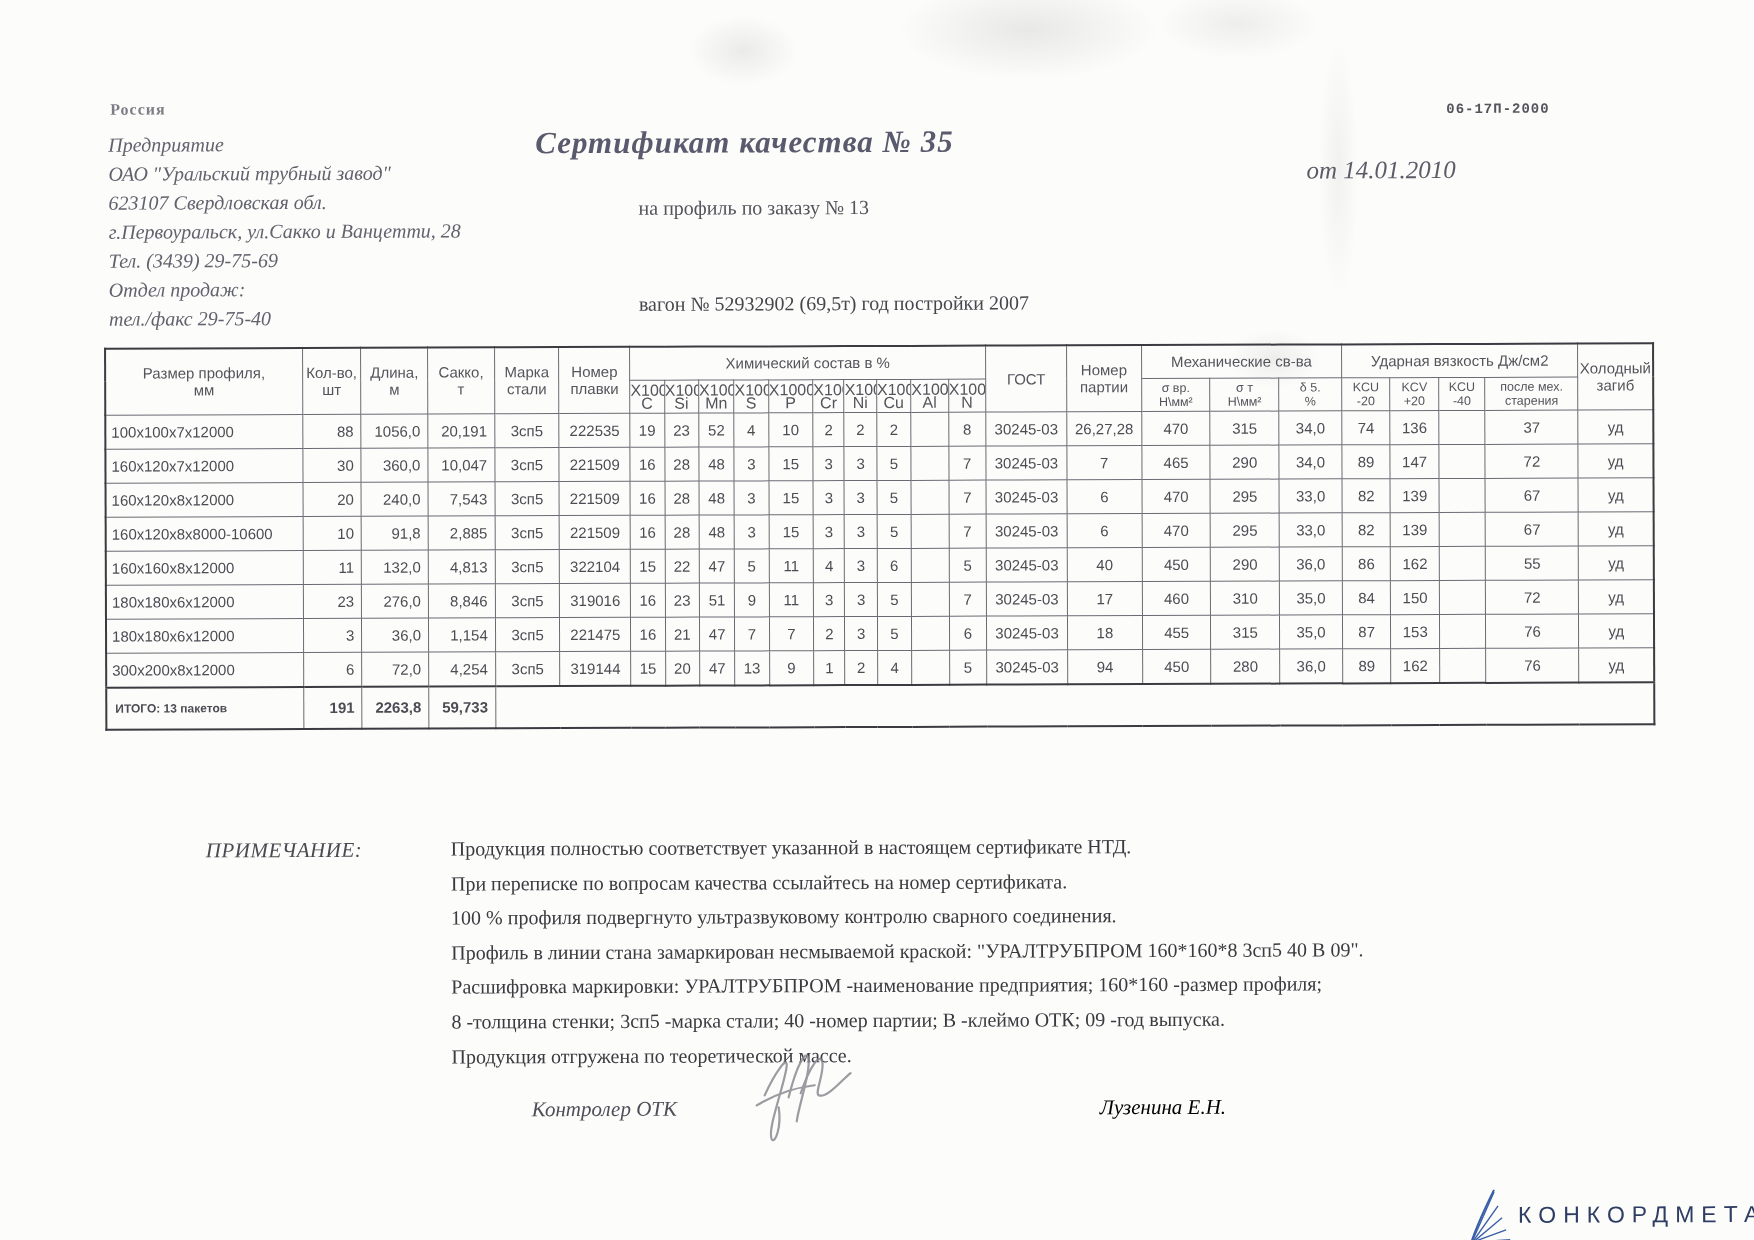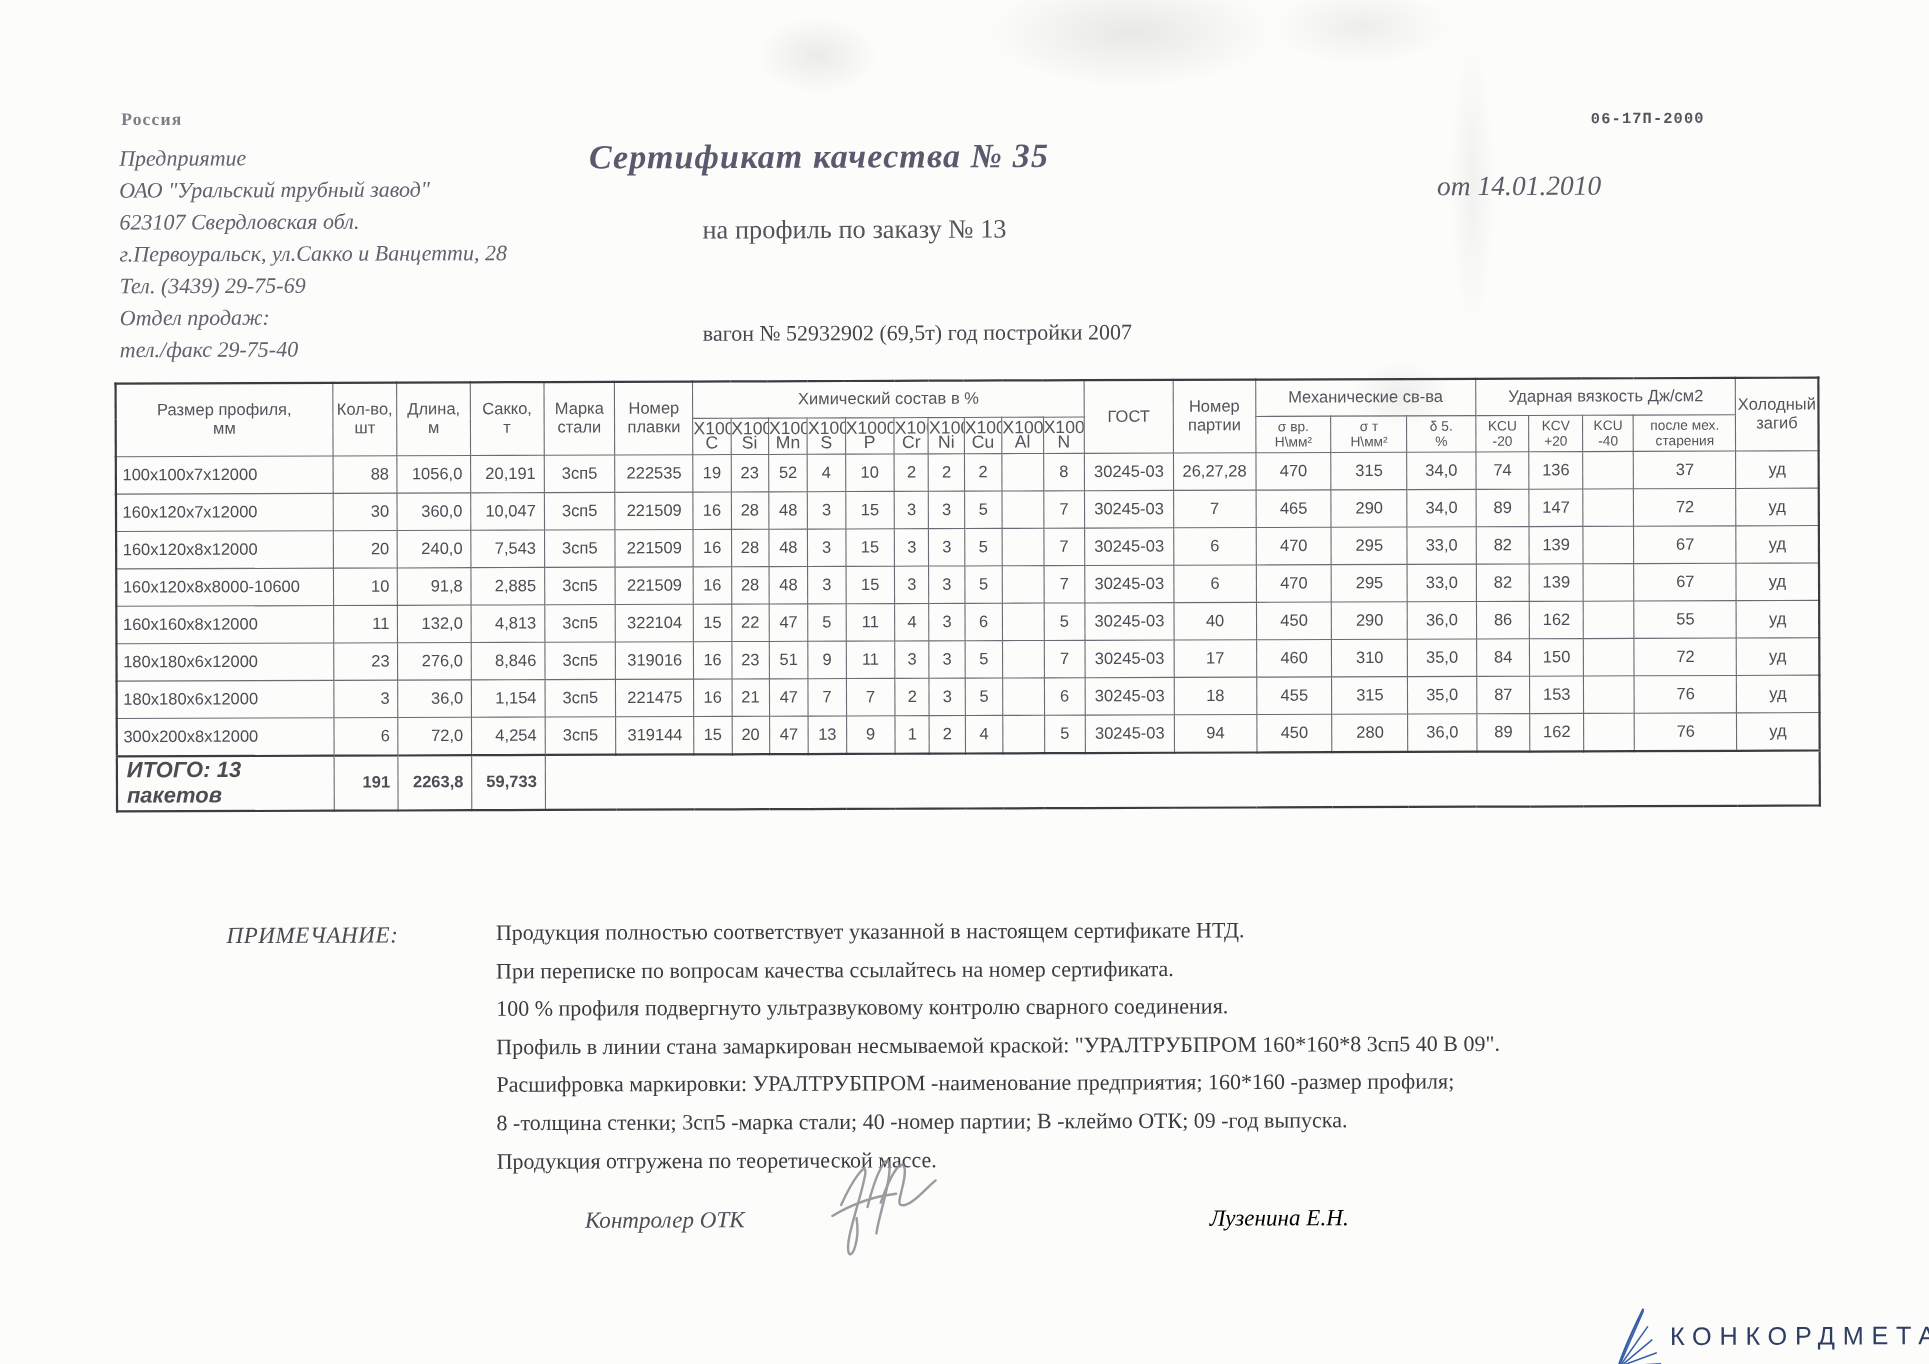--- a/index.html
+++ b/index.html
@@ -14,39 +14,39 @@
   .s2{left:690px;top:15px;width:110px;height:70px;background:radial-gradient(closest-side,rgba(110,110,115,.12),transparent);}
   .s3{left:1160px;top:-10px;width:160px;height:70px;background:radial-gradient(closest-side,rgba(110,110,115,.10),transparent);}
   .s4{left:1320px;top:40px;width:40px;height:260px;background:radial-gradient(closest-side,rgba(110,110,115,.08),transparent);}
   .s5{left:1230px;top:330px;width:90px;height:60px;background:radial-gradient(closest-side,rgba(110,110,115,.10),transparent);}
 
   .country{position:absolute;left:112px;top:98px;font-weight:bold;font-size:16px;letter-spacing:1px;color:#7d7d86;}
   .company{position:absolute;left:110px;top:128px;font-style:italic;font-size:20px;line-height:29px;color:#62626e;}
   .title{position:absolute;left:537px;top:124px;font-weight:bold;font-style:italic;font-size:31px;color:#5a5a6e;letter-spacing:1px;}
   .formcode{position:absolute;left:1437px;top:103px;font-family:"Liberation Mono",monospace;font-weight:bold;font-size:14px;letter-spacing:1px;color:#55555e;margin-left:11px;}
   .date{position:absolute;left:1308px;top:158px;font-style:italic;font-size:25px;color:#5c5c68;}
-  .subject{position:absolute;left:640px;top:196px;font-size:24px;color:#53535c;font-family:Liberation Serif, serif;}
+  .subject{position:absolute;left:640px;top:196px;font-size:20px;color:#53535c;font-family:Liberation Serif, serif;}
   .wagon{position:absolute;left:640px;top:292px;font-size:20px;color:#46464e;}
 
   table{
     position:absolute;left:105px;top:345px;width:1550px;
     border-collapse:collapse;table-layout:fixed;
     font-family:"Liberation Sans",sans-serif;color:#4c4c54;
     border:2px solid #3b3b42;
   }
   th,td{border:1px solid #6b6b74;overflow:hidden;}
   th{font-weight:normal;font-size:15px;color:#54545c;white-space:pre-line;vertical-align:middle;padding:1px 0;}
   thead tr{height:33px;}
   th.sub{font-size:16px;line-height:13px;}
   th.subm{font-size:12.5px;line-height:14px;}
   tbody td{height:31px;font-size:15px;text-align:center;white-space:nowrap;}
   td.c0{text-align:left;padding-left:5px;}
   td.c1,td.c2,td.c3{text-align:right;padding-right:7px;}
   tfoot td{height:38px;border-top:2px solid #3b3b42;font-size:15px;font-weight:bold;}
-  tfoot td.total-label{font-family:"Liberation Sans",sans-serif;font-style:italic;text-align:left;padding-left:8px;font-size:20px;}
+  tfoot td.total-label{font-family:"Liberation Sans",sans-serif;text-align:left;padding-left:8px;font-size:12px;}
   tfoot td.c1,tfoot td.c2,tfoot td.c3{text-align:right;padding-right:7px;}
 
   .notes-label{position:absolute;left:205px;top:836px;font-style:italic;font-size:21px;letter-spacing:.5px;color:#4a4a52;}
   .notes{position:absolute;left:450px;top:830px;font-size:20px;line-height:34.6px;color:#3a3a40;width:1150px;}
   .controller{position:absolute;left:530px;top:1096px;font-style:italic;font-size:21px;color:#4e4e58;}
   .signer{position:absolute;left:1098px;top:1096px;font-style:italic;font-size:21px;color:#000000;}
   .signature{position:absolute;left:725px;top:1035px;}
   .logo-text{position:absolute;left:1516px;top:1204px;font-family:"Liberation Sans",sans-serif;font-size:23px;letter-spacing:7px;color:#2e3d63;}
   .logo-icon{position:absolute;left:1458px;top:1190px;}
 </style>

